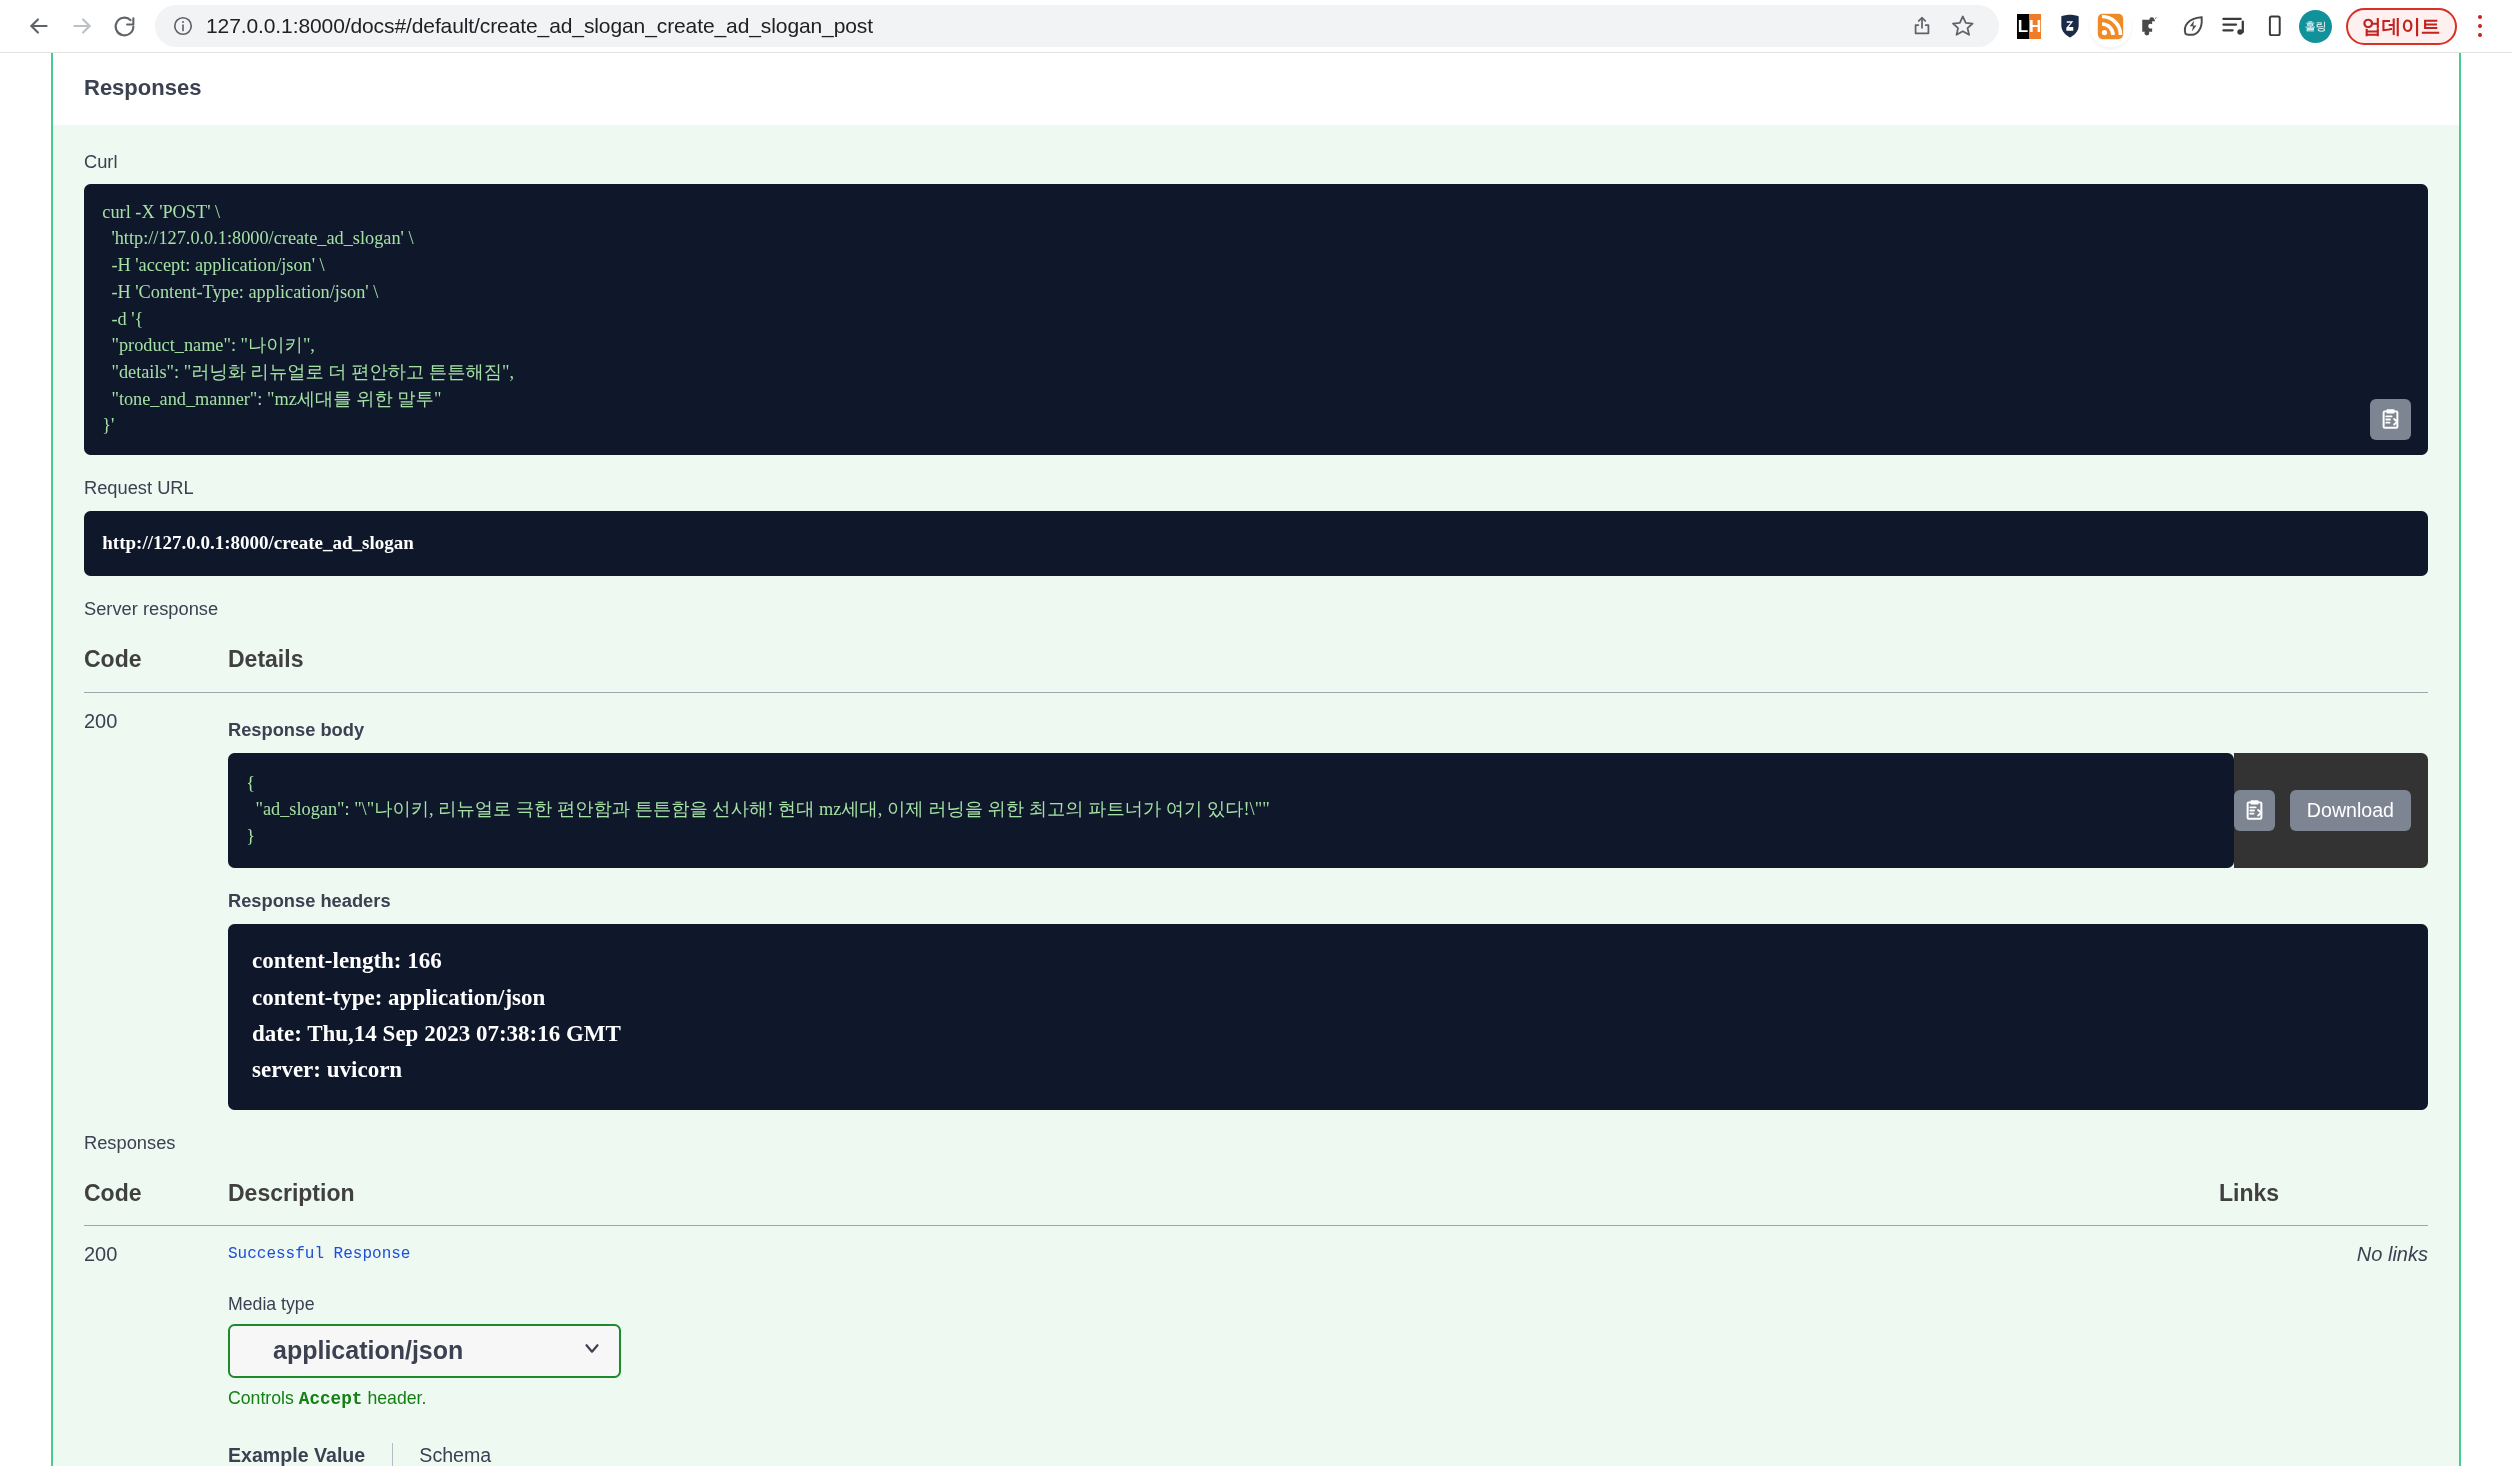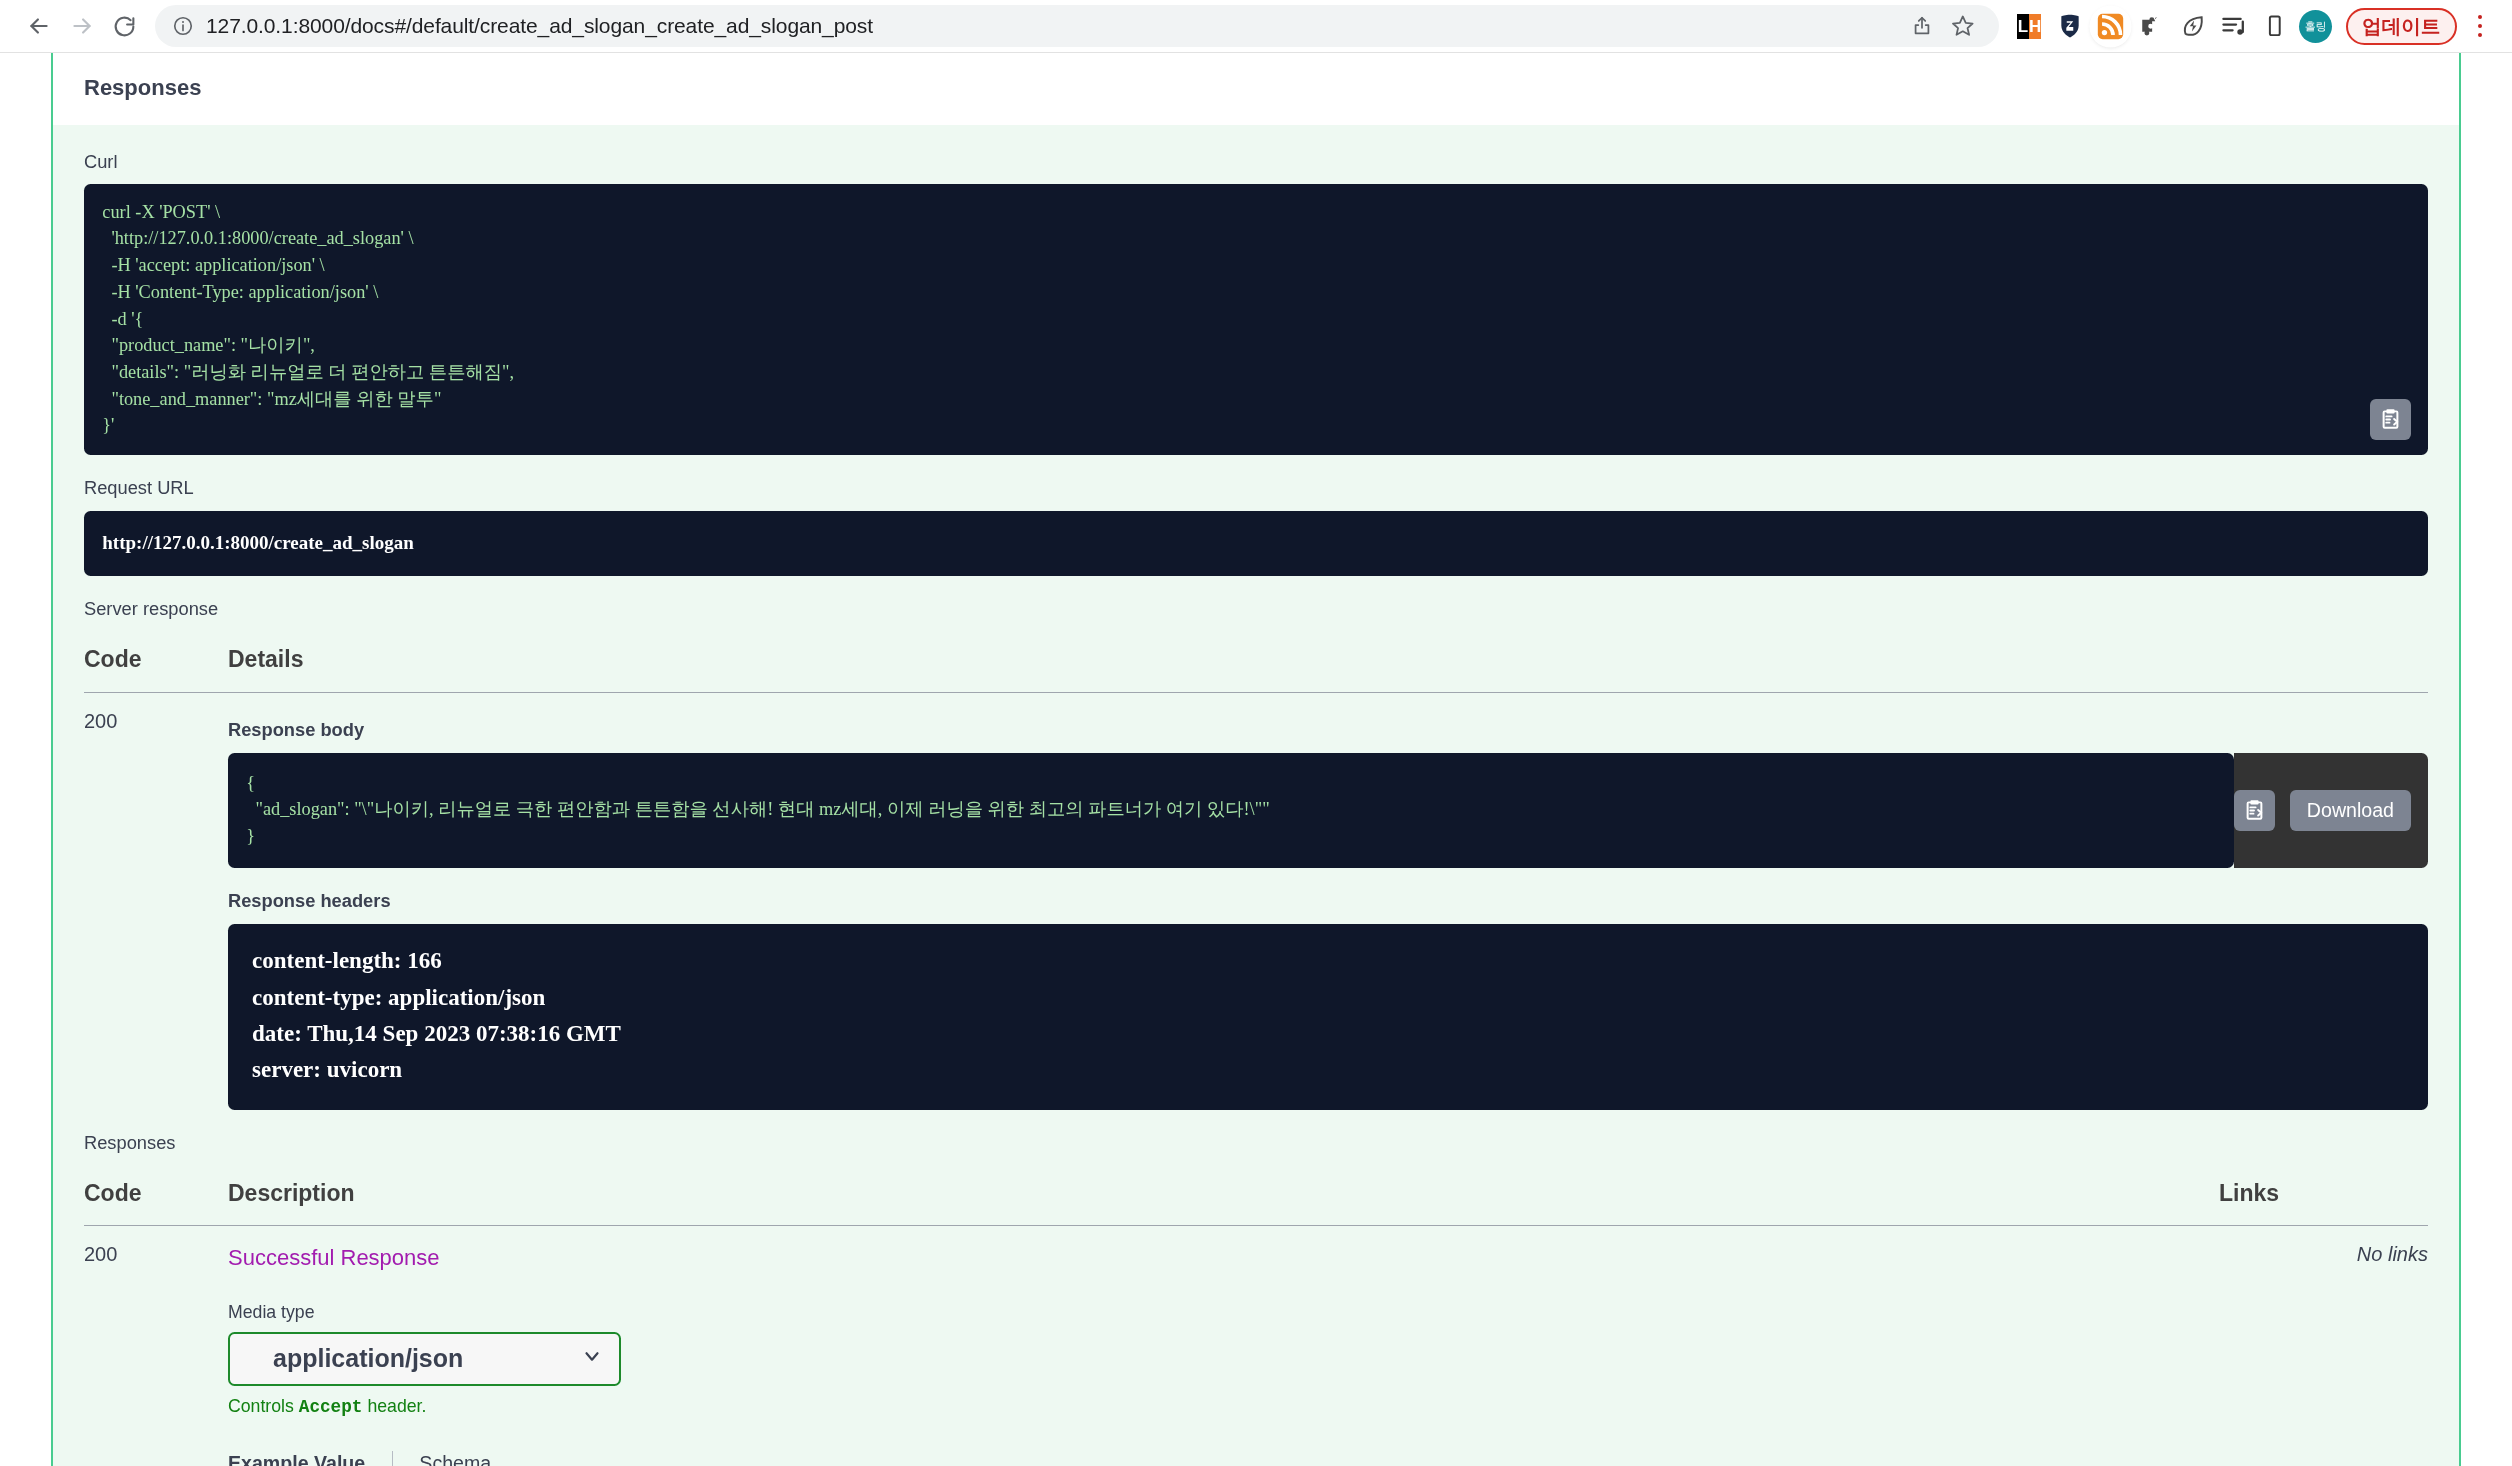--- a/index.html
+++ b/index.html
@@ -199,21 +199,21 @@
     vertical-align: top;
     padding: 17px 0 0 0;
     font-size: 20px;
     color: #3b4151;
   }
   th.col-code, td.col-code { width: 144px; }
   th.col-links, td.col-links { text-align: right; width: 209px; }
   td.col-links { font-style: italic; font-size: 19px; padding-top: 19.6px; }
   td.col-code { font-size: 21.6px; padding-top: 18.3px; }
 
-  .desc-title { font-size: 22px; color: #a21caf; padding-top: 1.3px; }
+  .desc-title { font-size: 16px; color: #1d4ed8; padding-top: 1.3px; font-family: Liberation Mono, monospace; }
 
   .media-label { font-size: 17.7px; color: #3b4151; padding: 31px 0 9.2px 0; }
   .media-select {
     display: inline-flex;
     align-items: center;
     justify-content: space-between;
     width: 393px;
     height: 54px;
     border: 2.6px solid #1d8a2b;
     border-radius: 6.5px;

